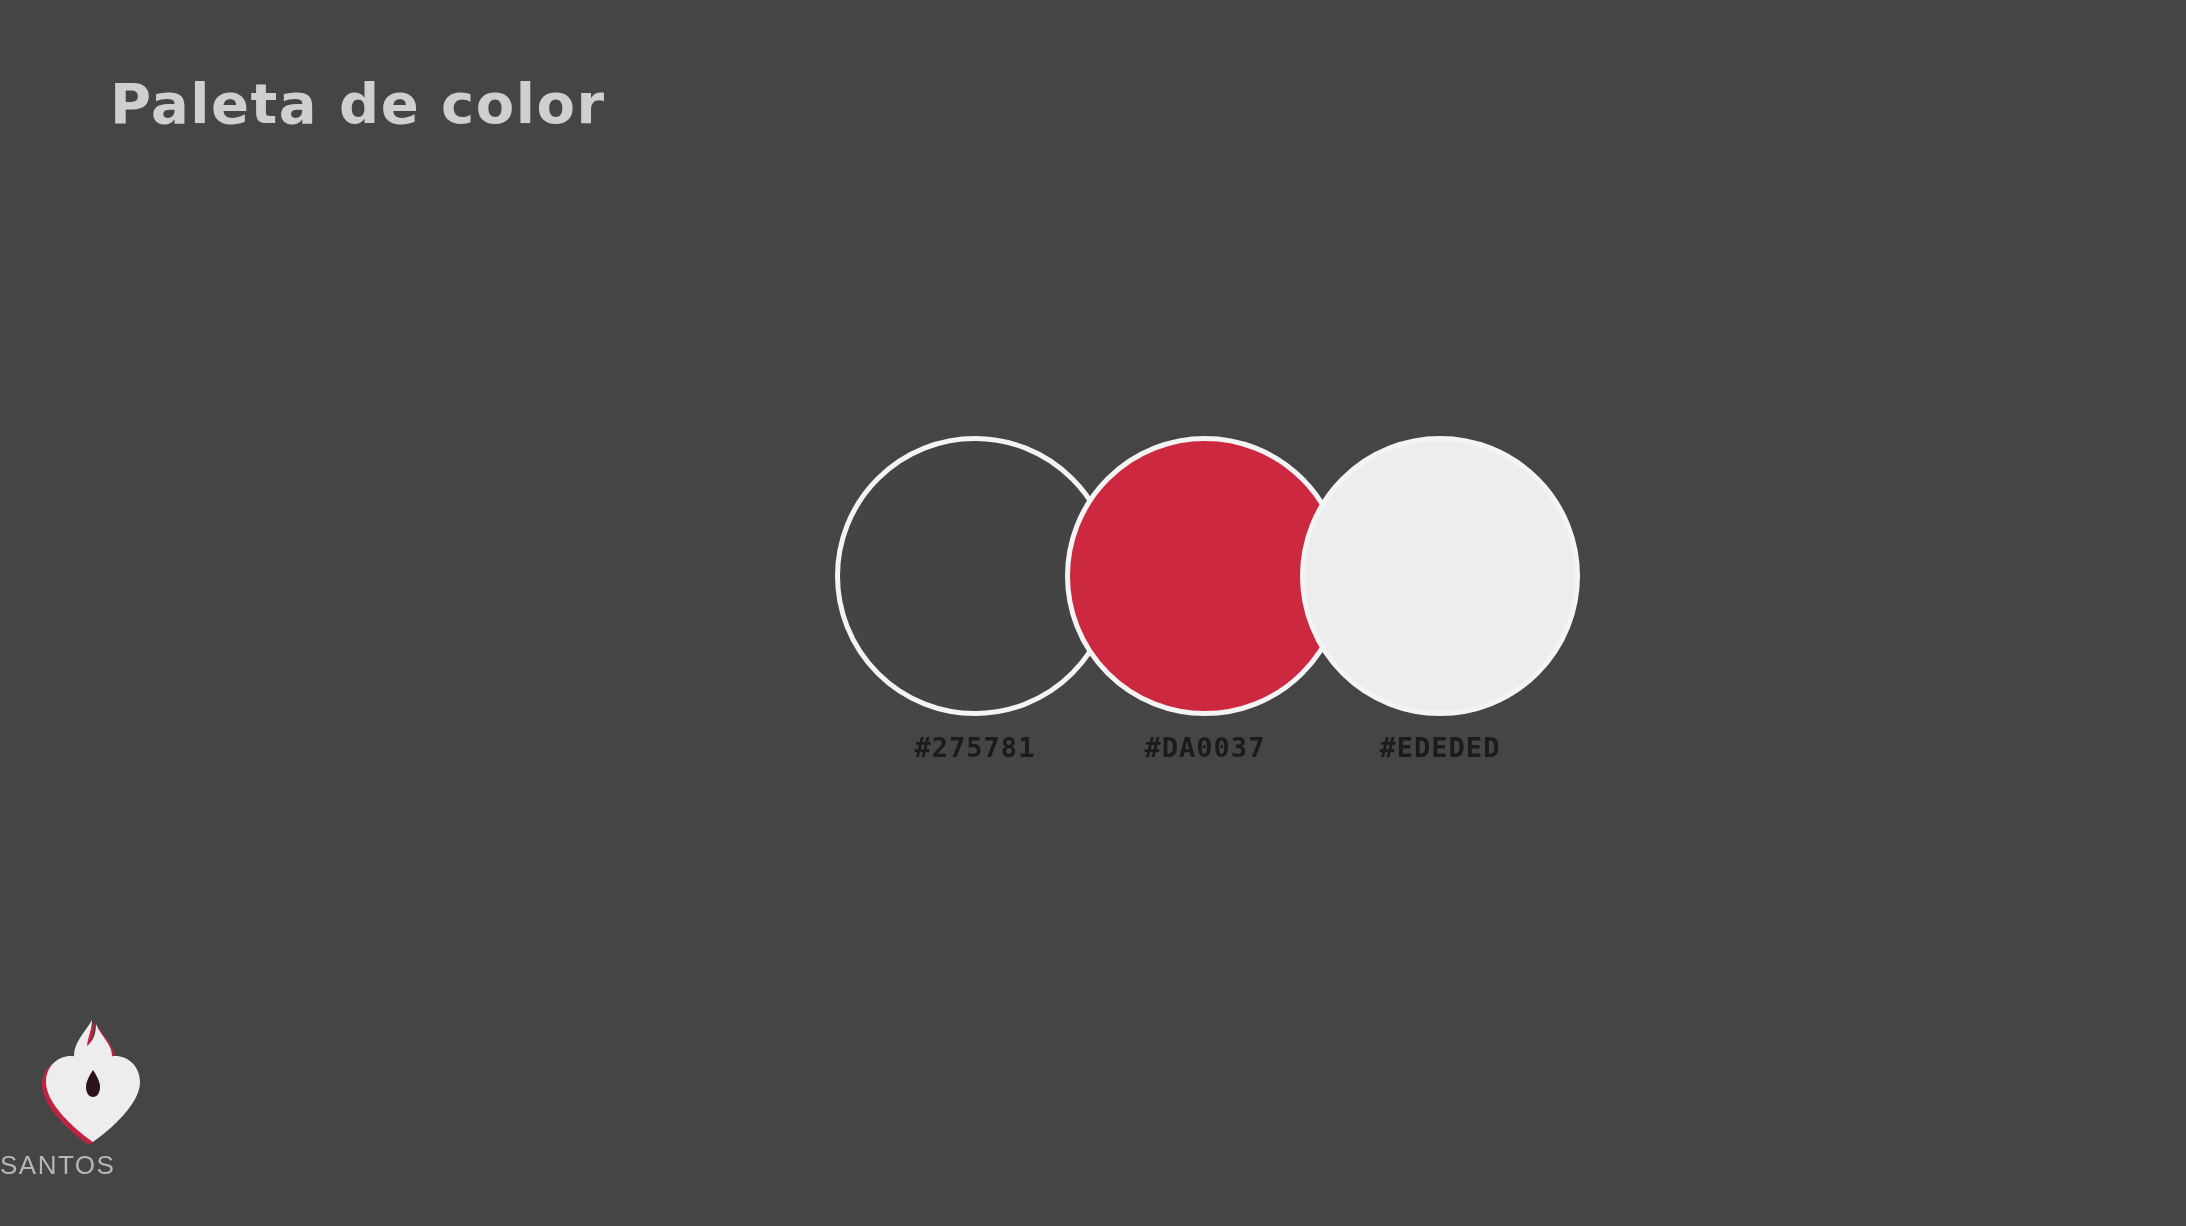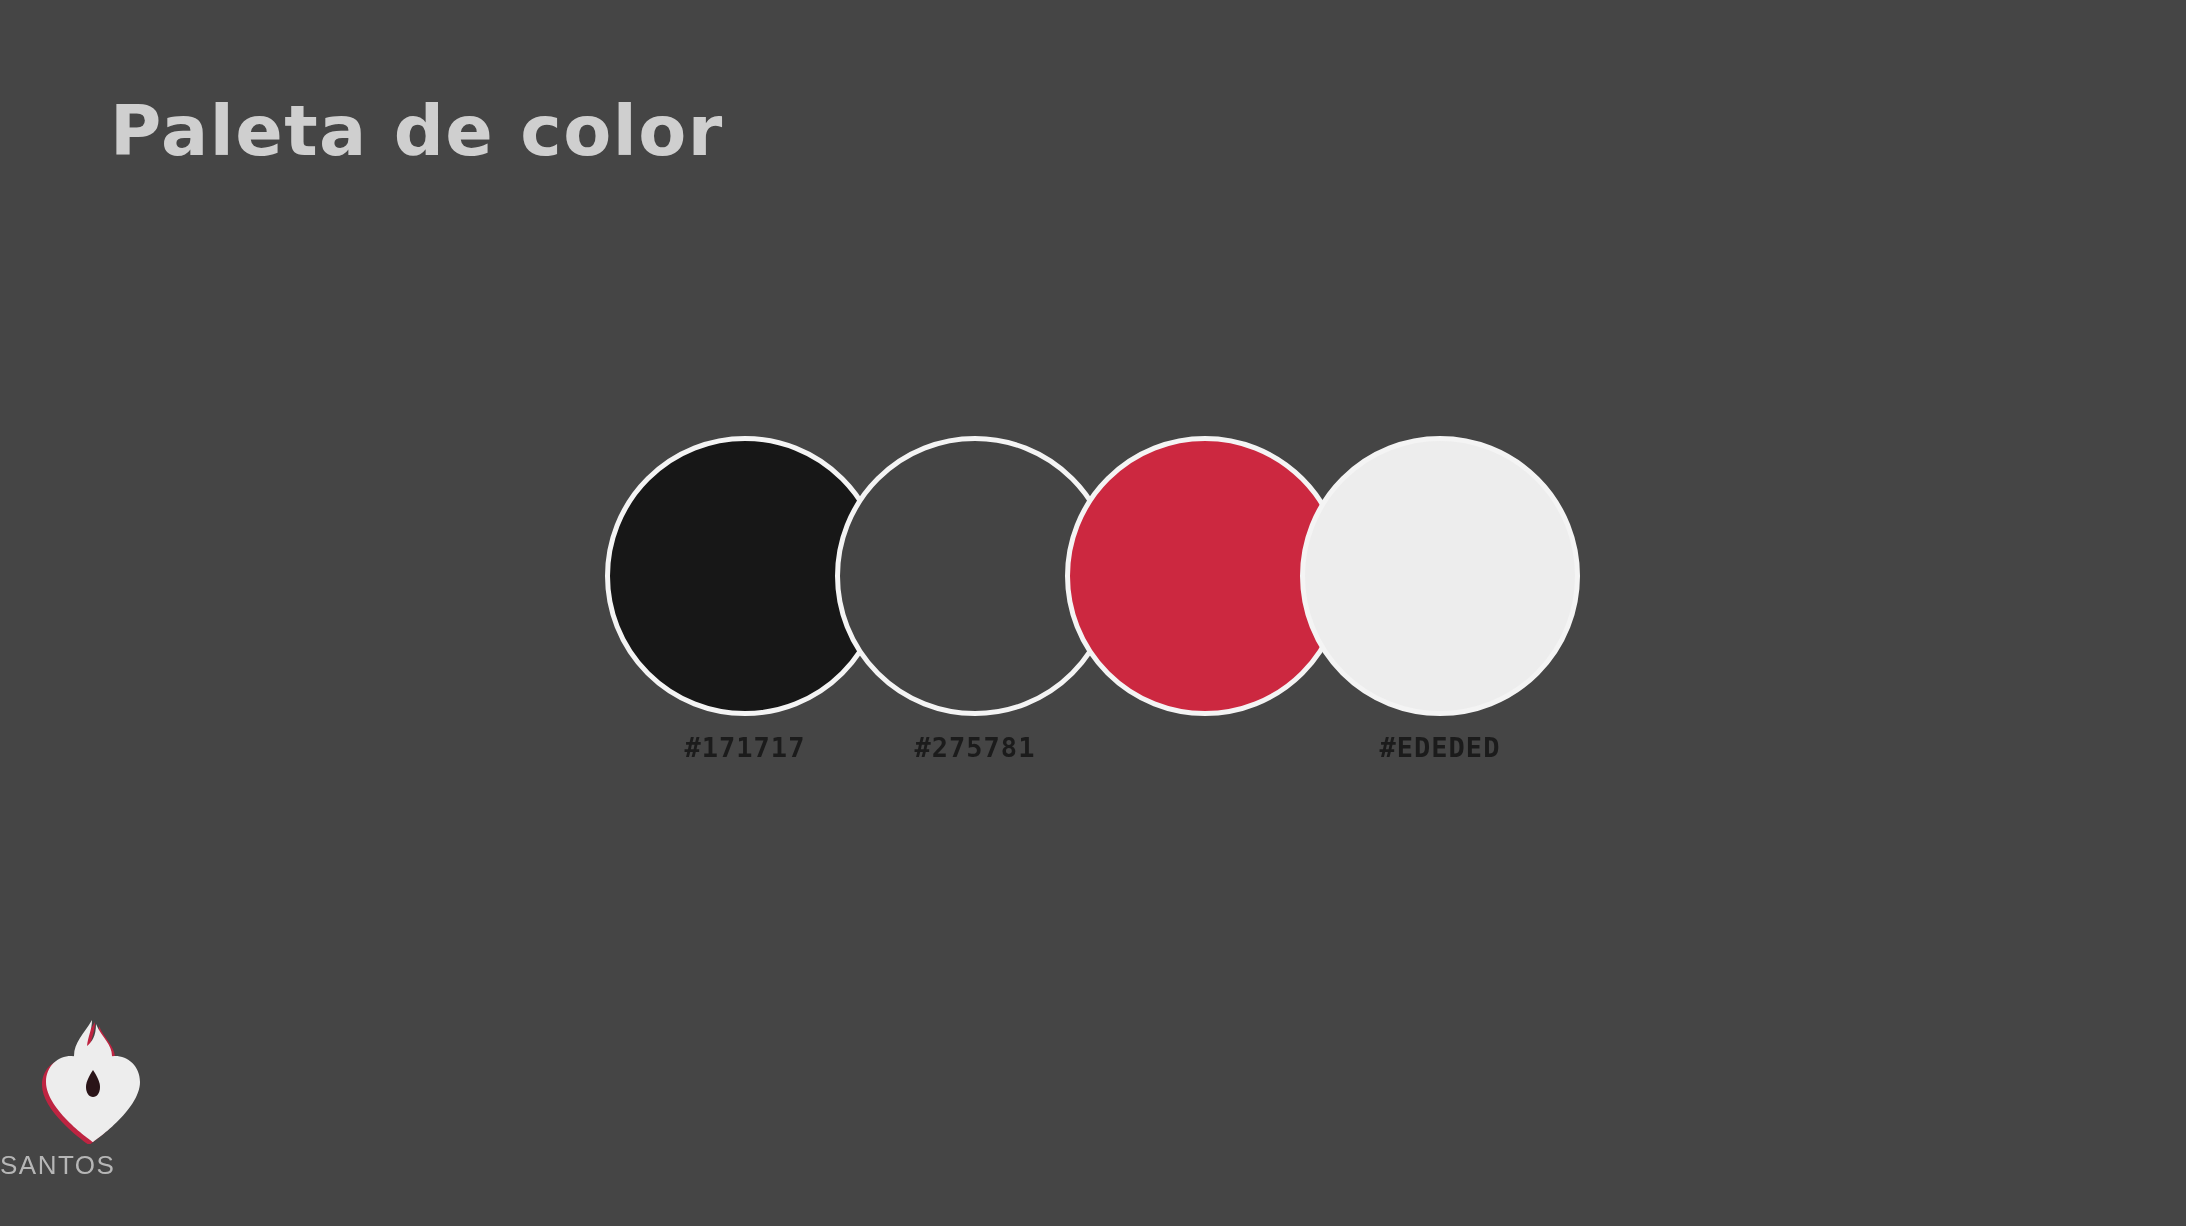--- a/index.html
+++ b/index.html
@@ -18,24 +18,24 @@
     width: 2186px;
     height: 1226px;
     background: #454545;
     overflow: hidden;
   }
 
   
   #page-title {
     position: absolute;
     left: 110px;
-    top: 96px;
+    top: 76px;
     font-family: "DejaVu Sans", sans-serif;
     font-weight: bold;
-    font-size: 70px;
+    font-size: 56px;
     line-height: 1;
     letter-spacing: 1.5px;
     color: #cfcfcf;
     white-space: nowrap;
     -webkit-font-smoothing: antialiased;
   }
 
   
   #palette {
     position: absolute;
@@ -111,32 +111,29 @@
 </style>
 </head>
 <body>
 
 <div id="slide" style="background: rgb(69, 69, 69);">
 
   <div id="page-title" style="color: rgb(207, 207, 207);">Paleta de color</div>
 
   <div id="palette">
 
-    <div class="swatch" style="width: 280px; height: 280px; left: 605px; top: 436px; z-index: 10;">
-      <div class="swatch-disc" style="width: 280px; height: 280px; background: rgb(23, 23, 23); border-color: rgb(244, 244, 244);"></div>
-      <div class="swatch-label" style="color: rgb(27, 27, 27); top: 296px; left: -60px;">#171717</div>
-    </div>
 
     <div class="swatch" style="width: 280px; height: 280px; left: 835px; top: 436px; z-index: 11;">
       <div class="swatch-disc" style="width: 280px; height: 280px; background: rgb(68, 68, 68); border-color: rgb(244, 244, 244);"></div>
       <div class="swatch-label" style="color: rgb(27, 27, 27); top: 296px; left: -60px;">#275781</div>
     </div>
 
     <div class="swatch" style="width: 280px; height: 280px; left: 1065px; top: 436px; z-index: 12;">
       <div class="swatch-disc" style="width: 280px; height: 280px; background: rgb(204, 40, 64); border-color: rgb(244, 244, 244);"></div>
+      <div class="swatch-label" style="color: rgb(27, 27, 27); top: 296px; left: -60px;">#DA0037</div>
     </div>
 
     <div class="swatch" style="width: 280px; height: 280px; left: 1300px; top: 436px; z-index: 13;">
       <div class="swatch-disc" style="width: 280px; height: 280px; background: rgb(237, 237, 237); border-color: rgb(244, 244, 244);"></div>
       <div class="swatch-label" style="color: rgb(27, 27, 27); top: 296px; left: -60px;">#EDEDED</div>
     </div>
 
   </div>
 
   <div id="brand-logo">

